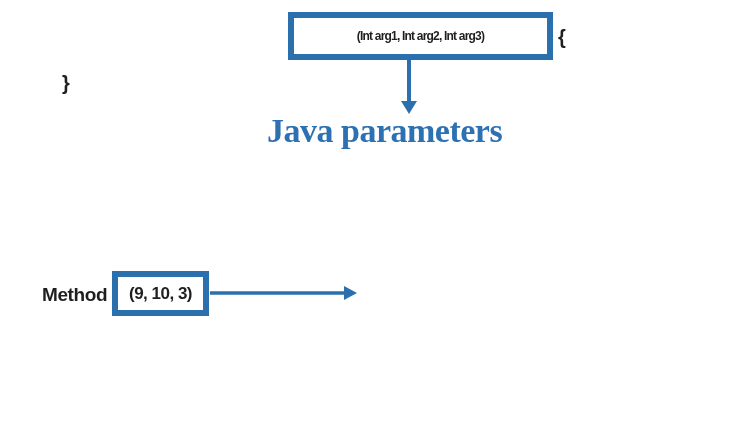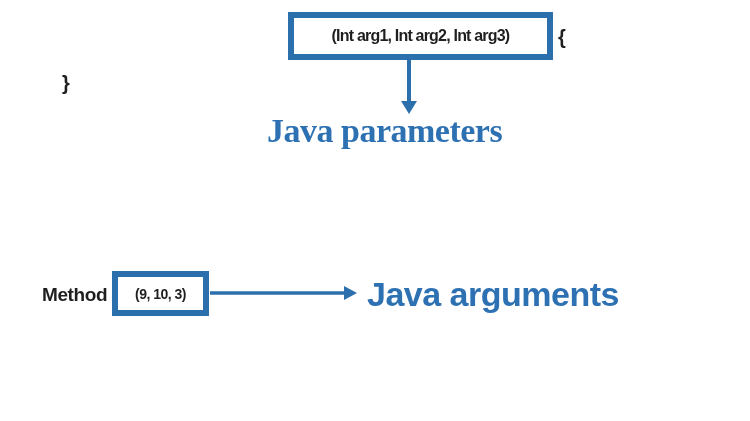--- a/index.html
+++ b/index.html
@@ -32,23 +32,23 @@
   .blue-box {
     position: absolute;
     box-sizing: border-box;
     border: 6px solid var(--accent-blue, #2c6fad);
     background: #ffffff;
     display: flex;
     align-items: center;
     justify-content: center;
   }
   .param-box { left: 288px; top: 12px;  width: 265px; height: 48px; }
-  .param-box .code { font-size: 16px; letter-spacing: -0.8px; }
+  .param-box .code { font-size: 12px; letter-spacing: -0.8px; }
   .args-box  { left: 112px; top: 271px; width: 97px;  height: 45px; }
-  .args-box .code { font-size: 14px; letter-spacing: -0.5px; }
+  .args-box .code { font-size: 17px; letter-spacing: -0.5px; }
 
   .big-label {
     position: absolute;
     font-size: 34px;
     font-weight: 700;
     color: var(--label-blue, #2d71b3);
     letter-spacing: -0.5px;
     white-space: nowrap;
   }
   .param-label { left: 267px; top: 112px; font-family: Liberation Serif, serif; }
@@ -73,21 +73,20 @@
   <div class="blue-box param-box">
     <span class="code">(Int arg1, Int arg2, Int arg3)</span>
   </div>
 
   <span class="txt code open-brace">{</span>
 
   <span class="txt code close-brace">}</span>
 
   <span class="big-label param-label">Java parameters</span>
 
-  <span class="big-label arg-label">Java arguments</span>
 
   <span class="txt code method-text">Method</span>
 
   <div class="blue-box args-box">
     <span class="code">(9, 10, 3)</span>
   </div>
 
   <svg class="arrows" viewBox="0 0 750 421">
     <g>
       <line x1="409" y1="58" x2="409" y2="102" stroke-width="4"></line>

